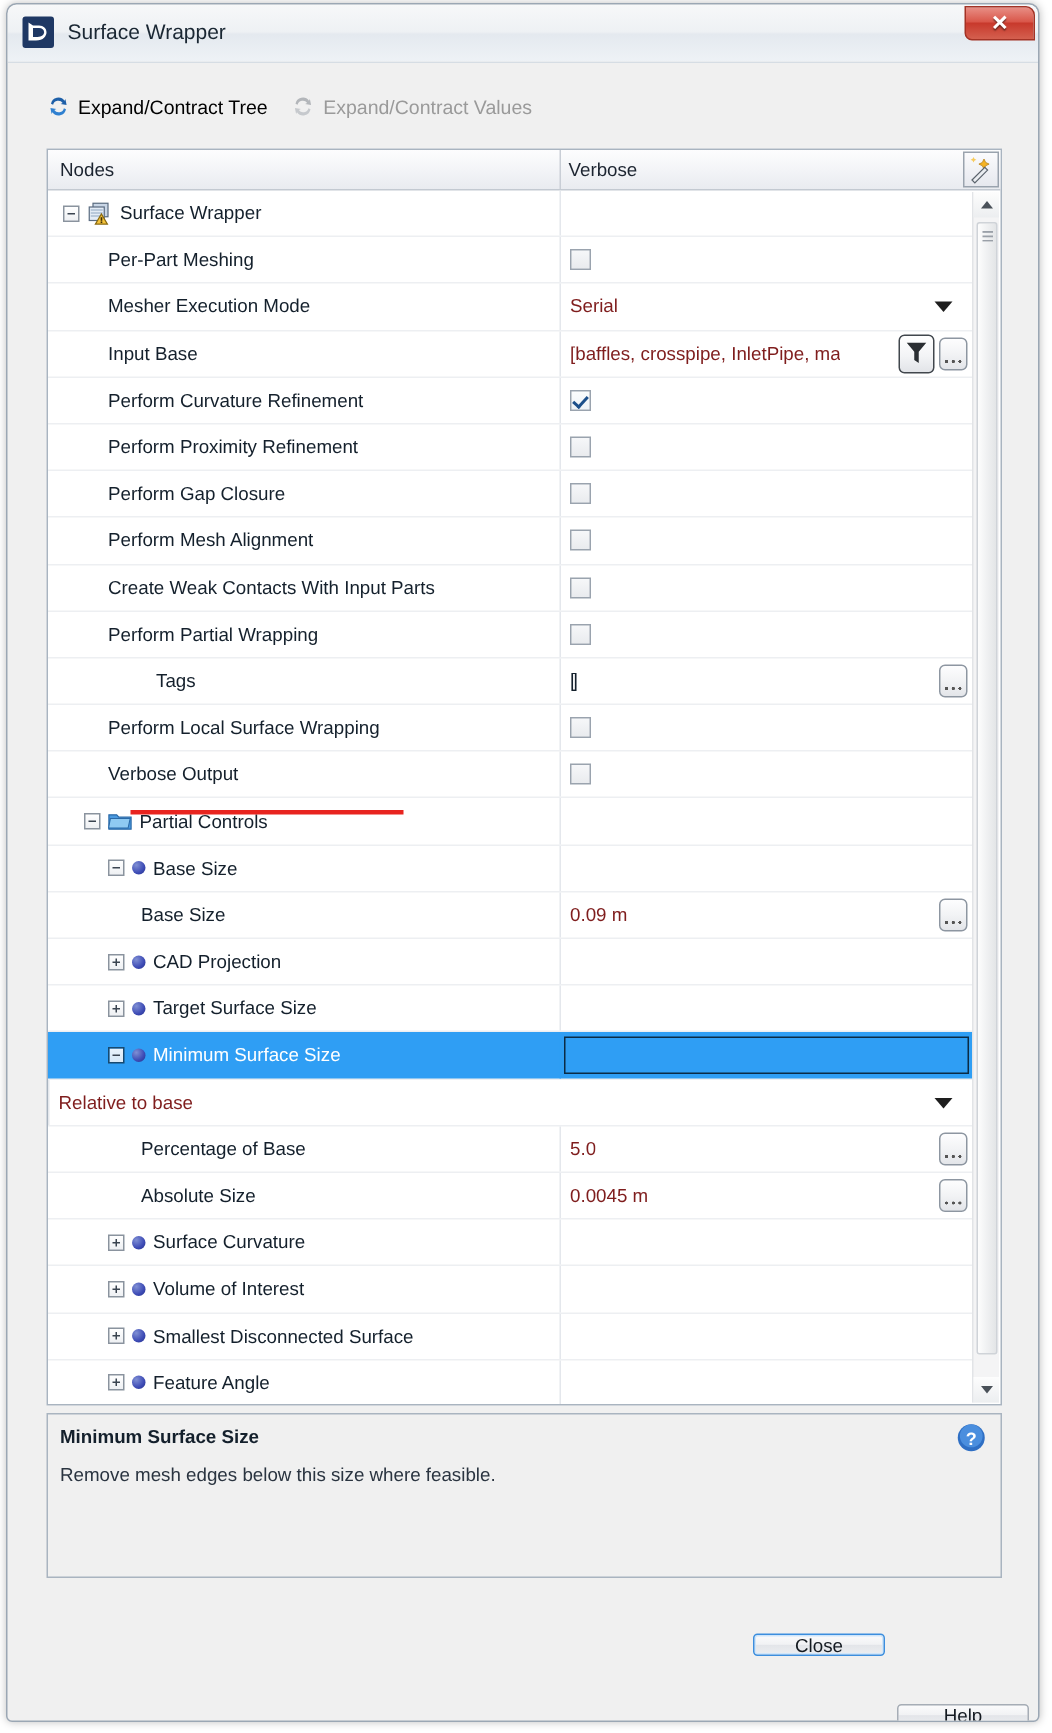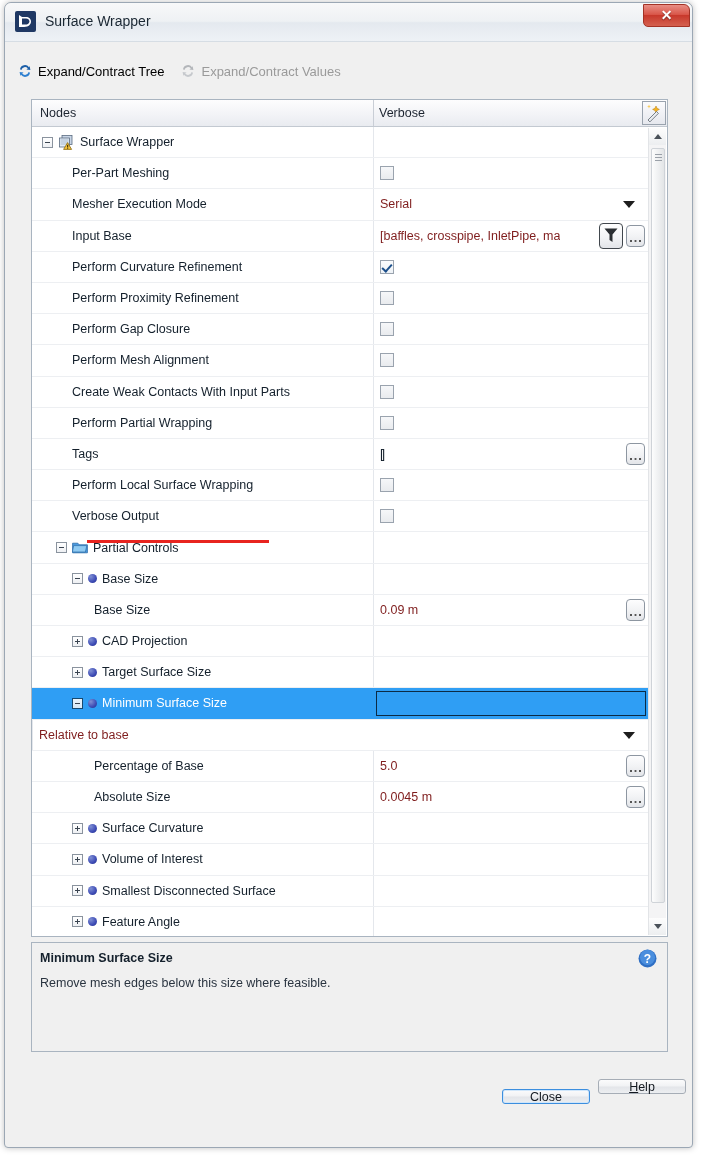--- a/index.html
+++ b/index.html
@@ -61,21 +61,21 @@
     text-align: center;
     line-height: 20px;
     color: #fff;
     font-size: 14px;
     font-weight: bold;
     text-shadow: 0 1px 1px rgba(0,0,0,0.45);
   }
   
   .toolbar {
     position: absolute;
-    left: 12px; top: 50px;
+    left: 26px; top: 50px;
     width: 636px; height: 36px;
     display: flex;
     align-items: center;
     gap: 8px;
   }
   .tb-item {
     display: flex; align-items: center; gap: 5px;
     font-size: 13px;
     white-space: nowrap;
   }
@@ -361,21 +361,21 @@
     cursor: pointer;
     background: linear-gradient(to bottom,#fbfbfc 0%,#f1f2f4 48%,#e3e5e9 52%,#eceef1 100%);
     border: 1px solid #a6adb6;
   }
   .btn-close {
     left: 497px; top: 1086px; width: 88px;
     border: 1px solid #3c8ede;
     box-shadow: inset 0 0 0 1px #cfe6fb;
   }
   .btn-help {
-    left: 593px; top: 1076px; width: 88px;
+    left: 593px; top: 1133px; width: 88px;
   }
   .btn-help u { text-decoration: underline; }
   
   .annot-underline {
     position: absolute;
     left: 55px; top: 440px;
     width: 182px; height: 3px;
     background: #e8241f;
   }
 </style>
@@ -544,21 +544,21 @@
             <div style="display: flex; align-items: center; gap: 5px; padding-left: 40px;">
               <span class="node-label">Perform Partial Wrapping</span>
             </div>
           </div>
           <div class="value-cell">
             <div class="cbox"></div>
           </div>
         </div>
         <div class="row">
           <div class="node-cell">
-            <div style="display: flex; align-items: center; gap: 5px; padding-left: 40px;">
+            <div style="display: flex; align-items: center; gap: 5px; padding-left: 40px; margin-left: 32px;">
               <span class="node-label">Tags</span>
             </div>
           </div>
           <div class="value-cell">
             <span class="tag-glyph">[]</span>
             <div class="ell-btn"></div>
           </div>
         </div>
         <div class="row">
           <div class="node-cell">

